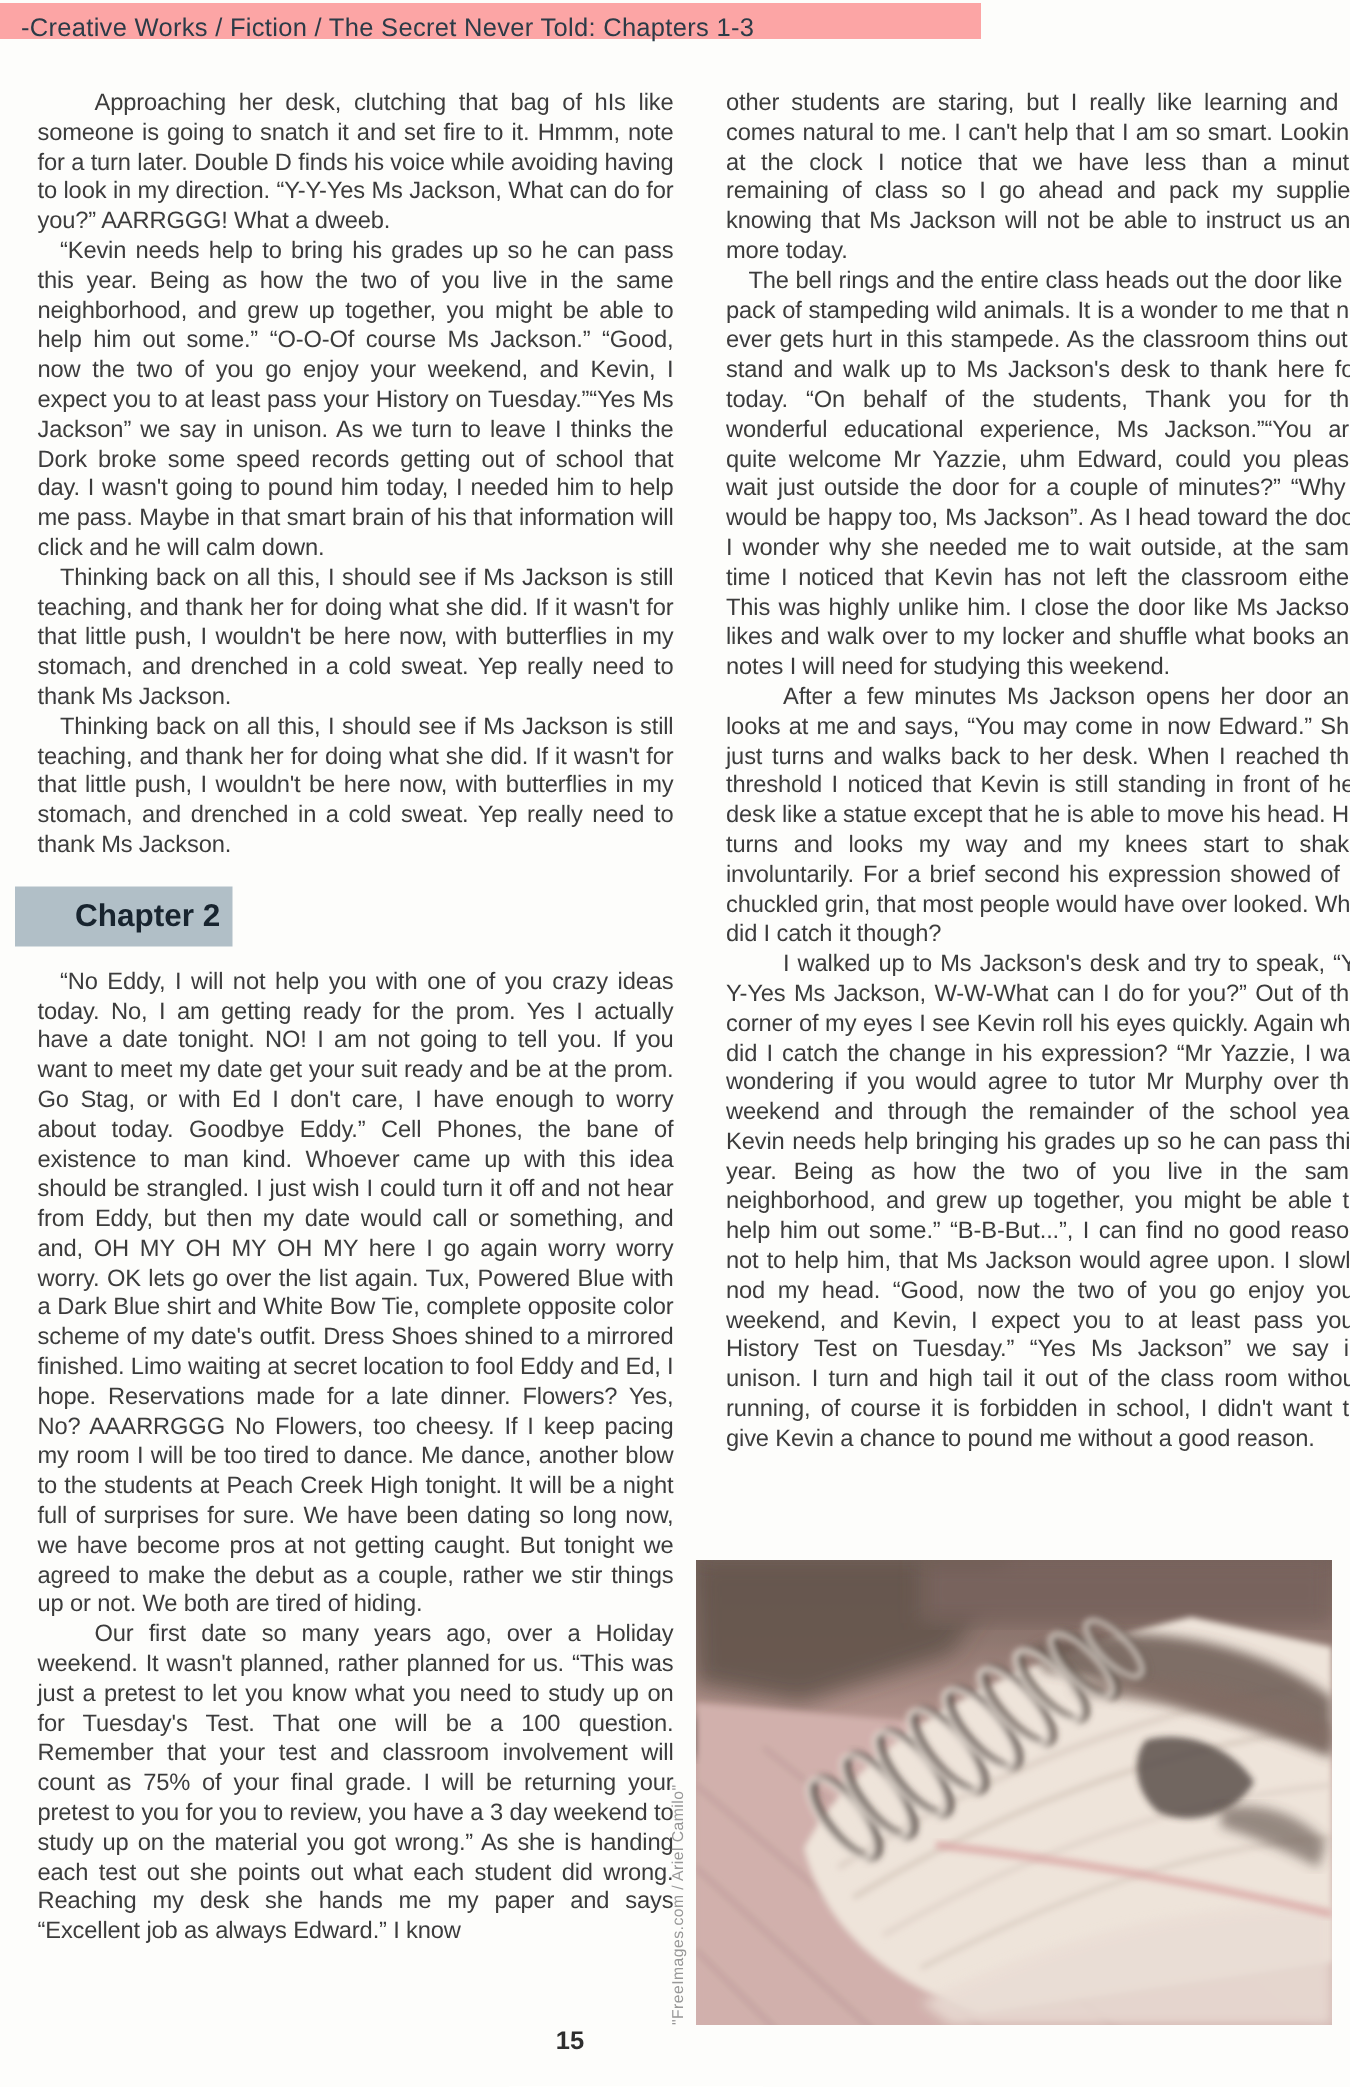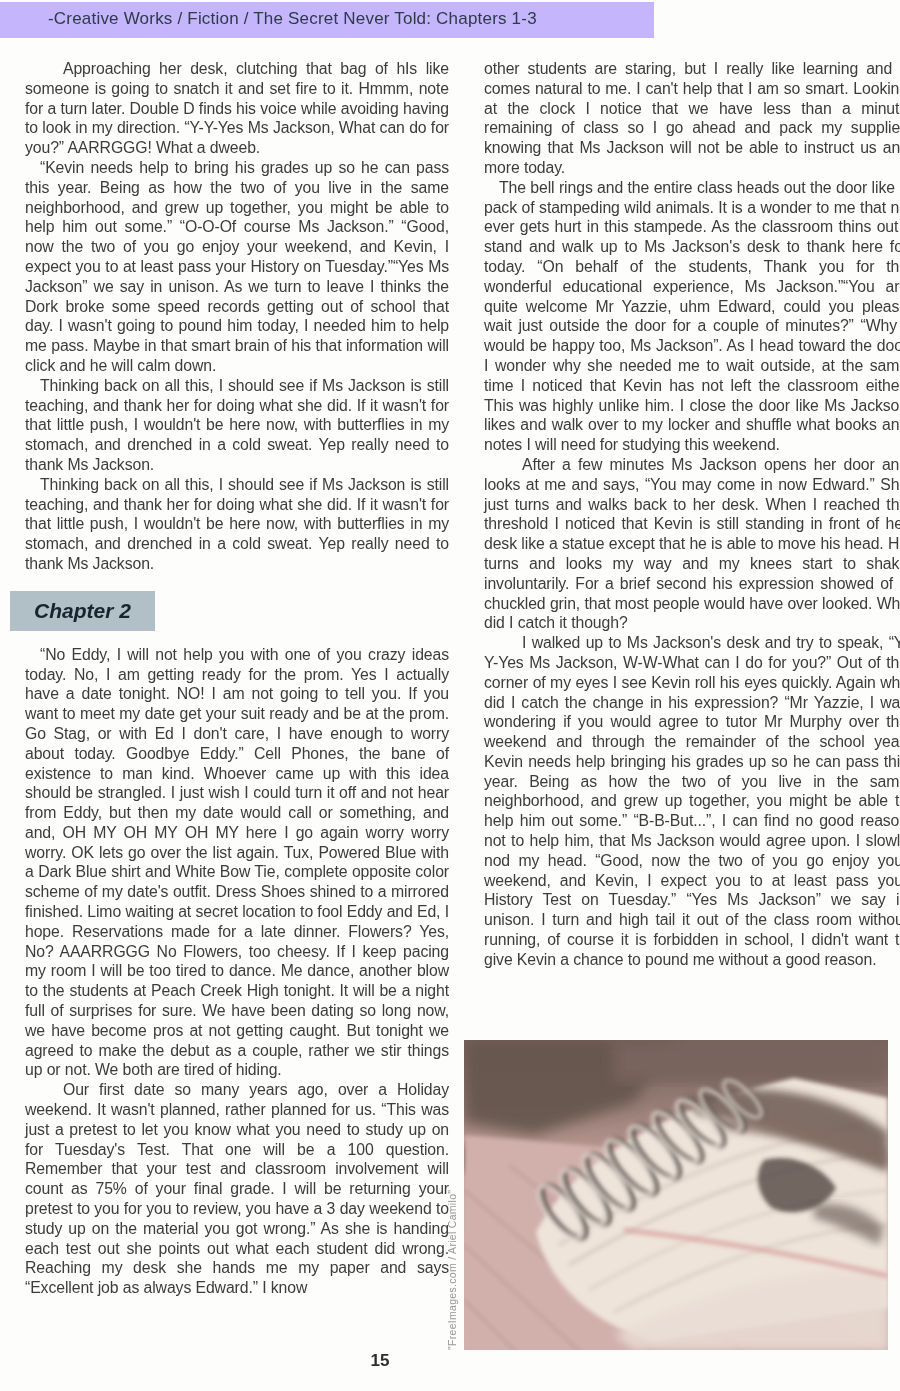--- a/index.html
+++ b/index.html
@@ -2,40 +2,40 @@
 <html><head>
 <meta charset="utf-8">
 <style>
   html,body{margin:0;padding:0;background:#ffffff;}
   .page{
     position:relative;width:900px;height:1391px;margin:0 auto;
     background:#fdfdfb;overflow:hidden;
     font-family:"Liberation Sans", sans-serif;
   }
   .topbar{
-    position:absolute;left:0;top:2px;width:654px;height:36px;
-    background:#c4b5fd;box-sizing:border-box;padding-left:48px;
+    position:absolute;left:0;top:2px;width:654px;height:24px;
+    background:#fca5a5;box-sizing:border-box;padding-left:14px;
     color:#2c3b47;font-size:17px;line-height:33px;letter-spacing:.2px;
   }
   .col{
     position:absolute;top:59px;width:424px;
     color:#3c3c3c;font-size:15.8px;line-height:19.8px;
     text-align:justify;letter-spacing:-0.1px;
   }
   .col p{margin:0;}
   .left{left:25px;}
   .right{left:484px;}
   .ind{text-indent:15px;}
   .ind-lg{text-indent:38px;}
   .ind-0{text-indent:0;}
   .chapter{
     margin:17px 0 14px -15px;width:145px;height:40px;box-sizing:border-box;
     background:#b1bfc7;color:#18242f;
-    font-size:21px;font-weight:bold;font-style:italic;
-    line-height:40px;padding-left:24px;letter-spacing:0;
+    font-size:21px;font-weight:bold;
+    line-height:40px;padding-left:40px;letter-spacing:0;
   }
   .photo{
     position:absolute;left:464px;top:1040px;width:424px;height:310px;
     overflow:hidden;background:#b99a94;
   }
   .photo svg{display:block;}
   .photo-credit{
     position:absolute;left:446px;top:1186px;height:164px;
     writing-mode:vertical-rl;transform:rotate(180deg);
     font-size:10.5px;color:#979797;letter-spacing:.3px;white-space:nowrap;

